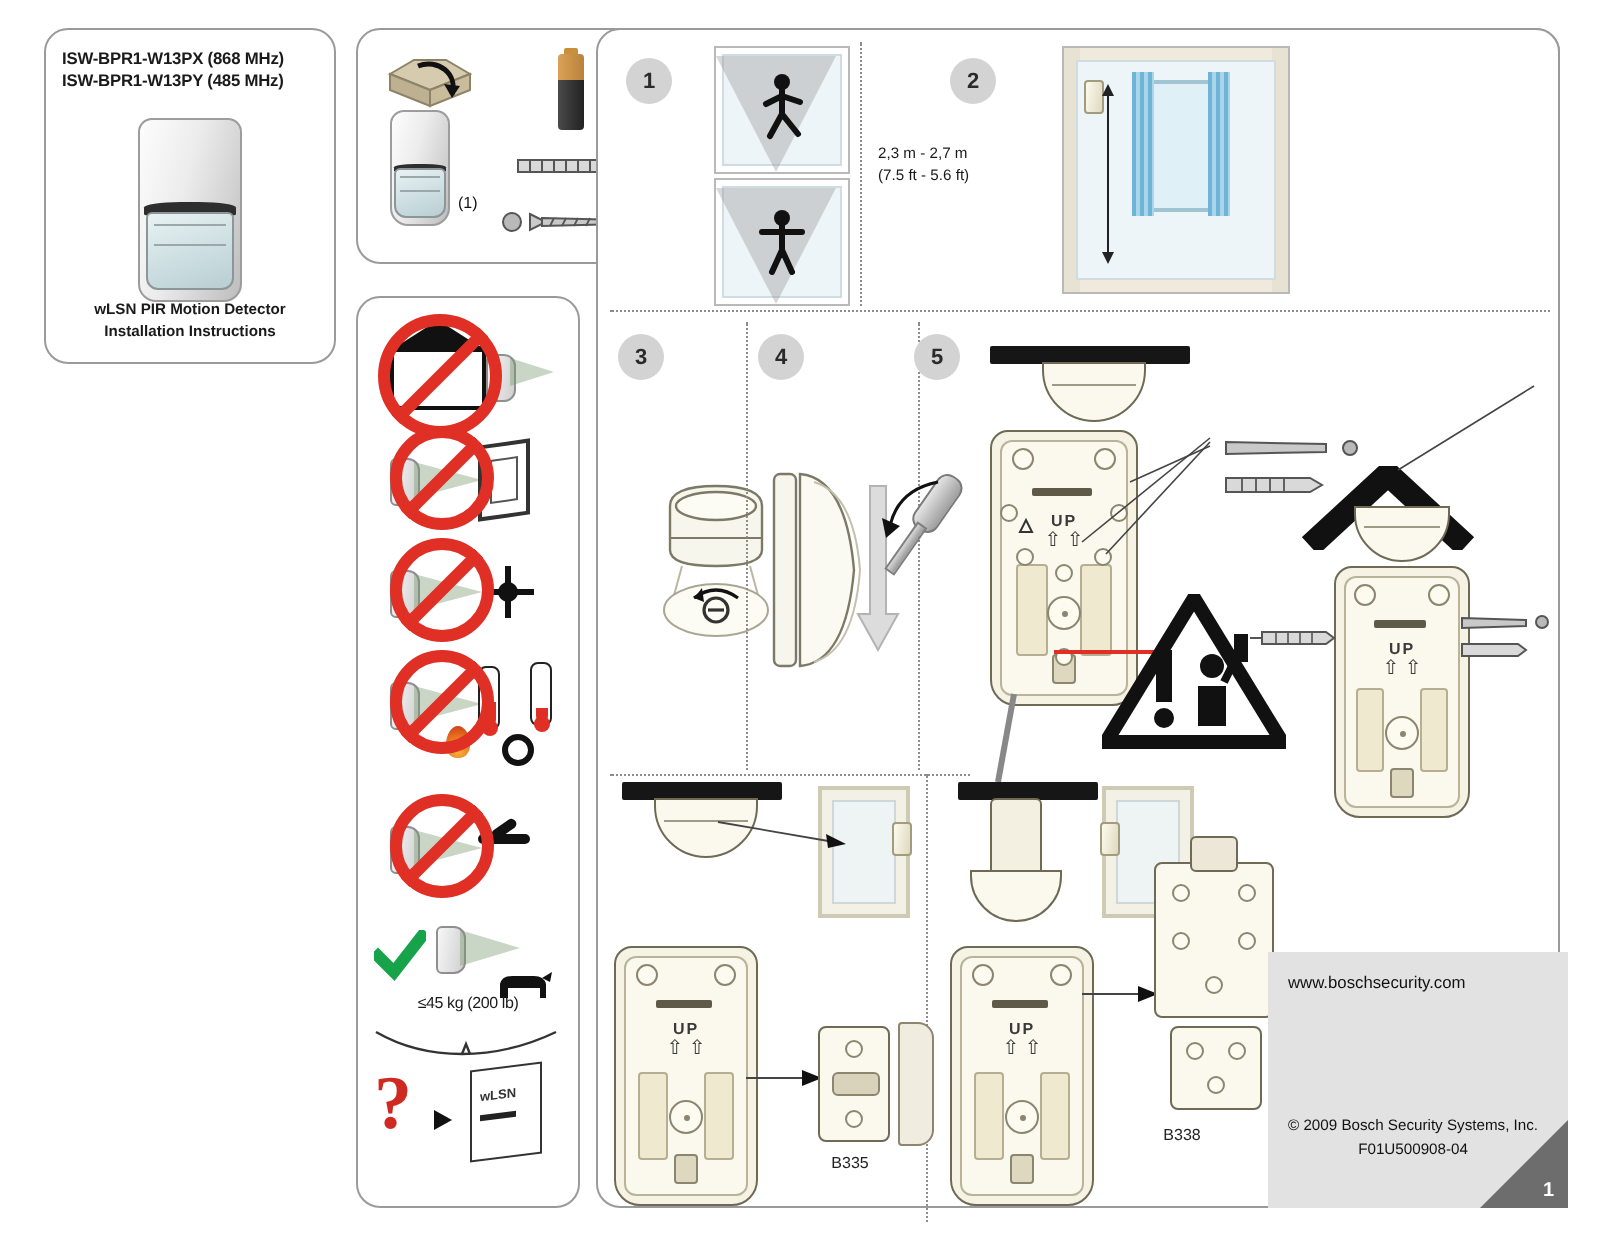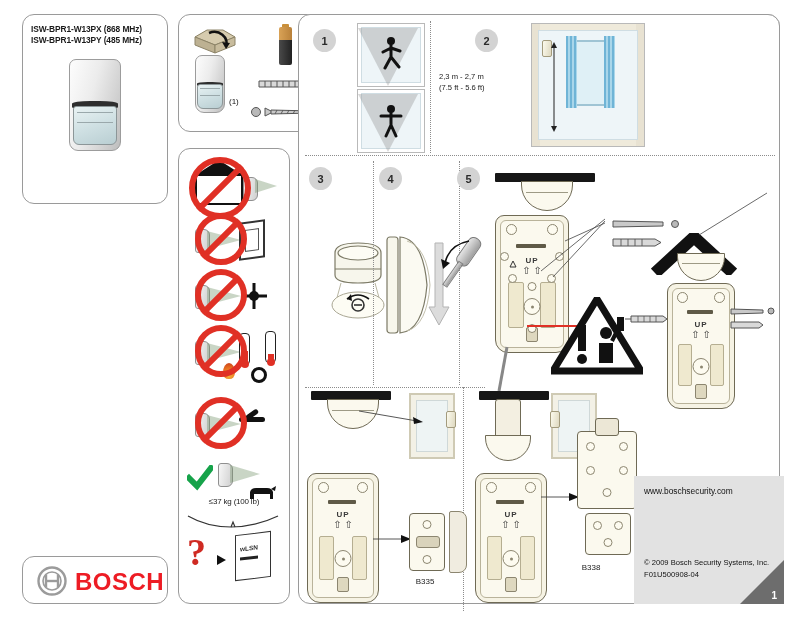--- a/index.html
+++ b/index.html
@@ -16,21 +16,21 @@
     position:absolute;
     border:1px solid #9a9a9a;
     border-radius:12px;
     background:#fff;
     box-sizing:border-box;
   }
   .dashed-v{position:absolute;border-left:1px dotted #8c8c8c;}
   .dashed-h{position:absolute;border-top:1px dotted #8c8c8c;}
 
   
-  #title-panel{left:22px;top:14px;width:146px;height:190px;}
+  #title-panel{left:22px;top:14px;width:146px;height:168px;}
   .model-line{
     font-size:8.4px;font-weight:bold;letter-spacing:-0.1px;
     text-align:left;margin:0 0 1px 8px;white-space:nowrap;
   }
   .model-line:first-child{margin-top:9px;}
   .prod-caption{
     position:absolute;bottom:10px;left:0;right:0;
     text-align:center;font-size:7.6px;font-weight:bold;line-height:1.45;
   }
   .detector-hero{
@@ -283,21 +283,21 @@
   .bosch-mark{position:absolute;left:14px;top:9px;width:30px;height:30px;}
   .bosch-word{
     position:absolute;left:52px;top:11px;font-size:24px;font-weight:bold;
     color:#ed1c24;letter-spacing:0.5px;font-family:"Liberation Sans",sans-serif;
   }
   #copy-panel{
     left:634px;top:476px;width:150px;height:128px;
     background:#e2e2e2;border:none;border-radius:0;
   }
   .copy-url{position:absolute;left:10px;top:10px;font-size:8.4px;color:#111;}
-  .copy-legal{position:absolute;left:10px;bottom:24px;font-size:7.6px;line-height:1.5;color:#111;}
+  .copy-legal{position:absolute;left:10px;bottom:24px;font-size:7.6px;line-height:1.5;color:#111;text-align:center;}
   .corner-tri{
     position:absolute;right:0;bottom:0;width:0;height:0;
     border-left:44px solid transparent;border-bottom:44px solid #6d6d6d;
   }
   .pageno{
     position:absolute;right:7px;bottom:3px;font-size:10px;font-weight:bold;color:#fff;
   }
 </style>
 </head>
 <body>
@@ -309,20 +309,24 @@
     <div class="model-line">ISW-BPR1-W13PY (485 MHz)</div>
 
     <div class="detector-hero">
       <div class="det">
         <div class="body"></div>
         <div class="brow"></div>
         <div class="lens"></div>
       </div>
     </div>
 
+    <div class="prod-caption">
+      <div>wLSN PIR Motion Detector</div>
+      <div>Installation Instructions</div>
+    </div>
   </div>
 
   <div class="panel" id="parts-panel">
     <div class="box-icon">
       <svg viewBox="0 0 44 30" width="44" height="30">
         <polygon points="2,12 14,5 30,5 42,12 22,20" fill="#cfc3a4" stroke="#8d8straight"></polygon>
         <polygon points="2,12 14,5 30,5 42,12 22,20" fill="#d6cbae" stroke="#8d8468" stroke-width="1"></polygon>
         <polygon points="2,12 22,20 22,28 2,20" fill="#bdb192" stroke="#8d8468" stroke-width="1"></polygon>
         <polygon points="42,12 22,20 22,28 42,20" fill="#c8bc9d" stroke="#8d8468" stroke-width="1"></polygon>
         <path d="M16 8 C 26 4, 36 12, 33 22" stroke="#111" stroke-width="2.5" fill="none"></path>
@@ -437,21 +441,21 @@
       <div class="sensor-sm" style="left:33px;top:8px;"></div>
       <div class="beam" style="left:45px;top:10px;border-left-width:30px;"></div>
       <div class="pet" style="left:62px;top:30px;">
         <svg viewBox="0 0 30 16" width="30" height="16">
           <path d="M3 14 L3 7 Q4 3 9 3 L20 3 Q25 3 26 7 L26 14 L23 14 L23 9 L7 9 L7 14 Z" fill="#111"></path>
           <path d="M24 4 L29 1 L28 6 Z" fill="#111"></path>
         </svg>
       </div>
     </div>
 
-    <div class="weight-note" style="top:348px;">≤37 kg (100 lb)</div>
+    <div class="weight-note" style="top:348px;">≤45 kg (200 lb)</div>
 
     <div class="brace" style="top:366px;">
       <svg viewBox="0 0 92 14" width="92" height="14">
         <path d="M1 1 Q20 12 44 12 Q68 12 91 1" stroke="#333" stroke-width="1.2" fill="none"></path>
         <path d="M44 12 L46 7 L48 12" stroke="#333" stroke-width="1.2" fill="none"></path>
       </svg>
     </div>
 
     <div class="qmark" style="top:384px;">?</div>
     <div class="arrow-r" style="left:38px;top:406px;"></div>
@@ -767,26 +771,14 @@
   <div class="panel" id="copy-panel">
     <div class="copy-url">www.boschsecurity.com</div>
     <div class="copy-legal">
       <div>© 2009 Bosch Security Systems, Inc.</div>
       <div>F01U500908-04</div>
     </div>
     <div class="corner-tri"></div>
     <div class="pageno">1</div>
   </div>
 
-  <div class="panel" id="logo-panel">
-    <div class="bosch-mark">
-      <svg viewBox="0 0 30 30" width="30" height="30">
-        <circle cx="15" cy="15" r="13.5" fill="none" stroke="#9b9b9b" stroke-width="2.4"></circle>
-        <circle cx="15" cy="15" r="9" fill="none" stroke="#9b9b9b" stroke-width="1.6"></circle>
-        <path d="M9 9 L9 21" stroke="#9b9b9b" stroke-width="2.4"></path>
-        <path d="M21 9 L21 21" stroke="#9b9b9b" stroke-width="2.4"></path>
-        <path d="M9 15 L21 15" stroke="#9b9b9b" stroke-width="2.4"></path>
-      </svg>
-    </div>
-    <div class="bosch-word">BOSCH</div>
-  </div>
 
 </div>
 
 </body></html>

